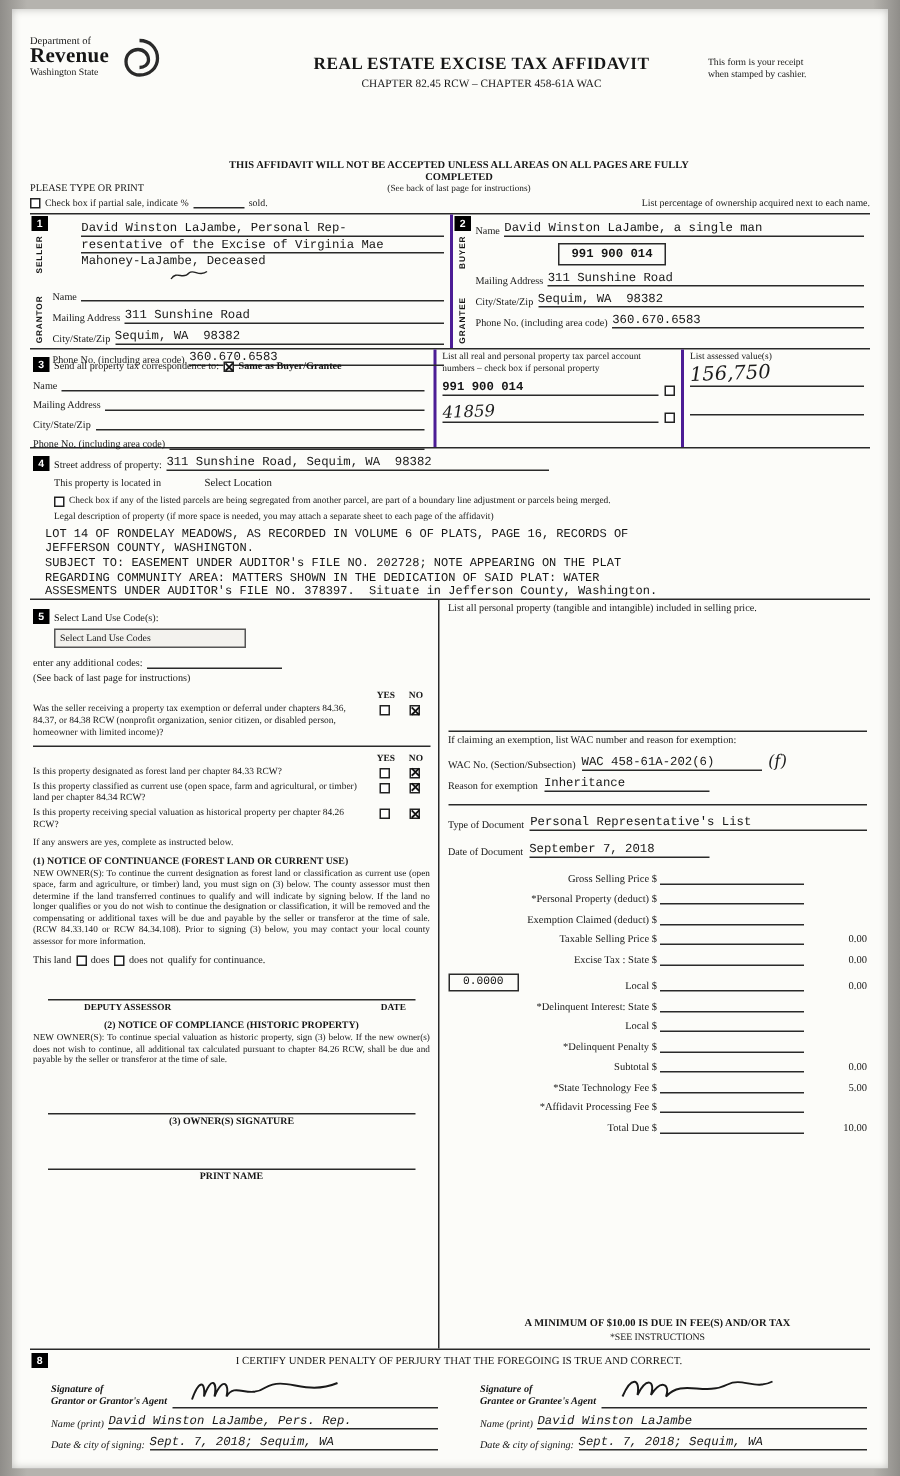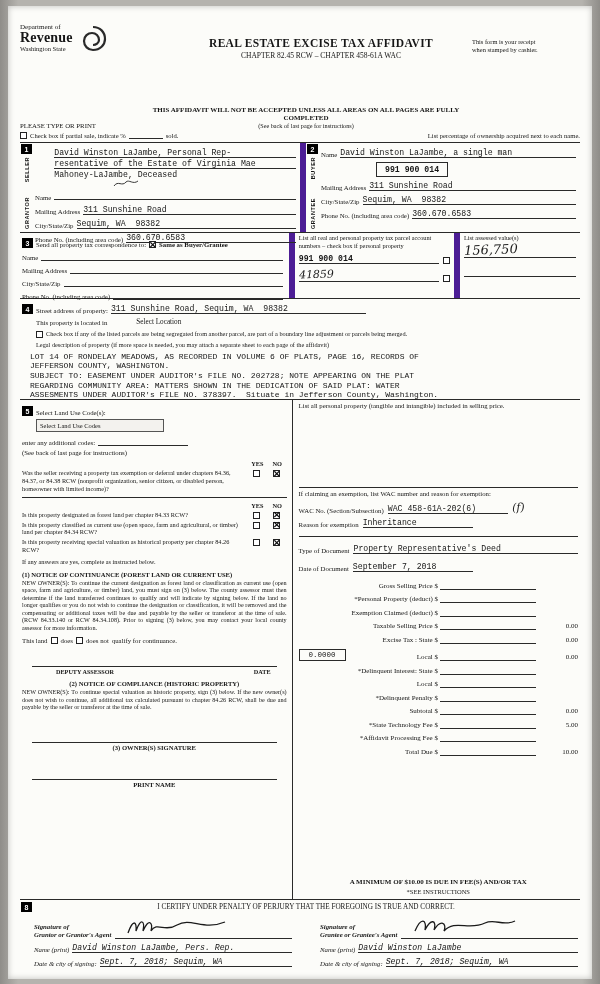--- a/index.html
+++ b/index.html
@@ -4,21 +4,21 @@
 <style>
   *{box-sizing:border-box;margin:0;padding:0;}
   html,body{width:600px;height:984px;}
   body{background:#a9a7a2;font-family:"Liberation Serif",serif;color:#161616;-webkit-font-smoothing:antialiased;}
   .scan{width:600px;height:984px;padding:6px 8px 5px 8px;background:linear-gradient(90deg,#8f8d89,#b5b3ae 3%,#b5b3ae 97%,#8f8d89);}
   .page{width:100%;height:100%;background:#fcfcf9;padding:18px 12px 2px 12px;overflow:hidden;position:relative;box-shadow:inset 0 0 6px rgba(0,0,0,.25);}
   .bold{font-weight:bold;}
   .center{text-align:center;}
   .flex1{flex:1;}
   .bt{border-top:1px solid #2a2a2a;}
-  .bl{border-left:6px solid #4c1d95;}
+  .bl{border-left:2px solid #4c1d95;}
   .lbl{font-size:6.8px;white-space:nowrap;}
   .tinylbl{font-size:6.3px;line-height:1.25;}
   .mono{font-family:"Liberation Mono","DejaVu Sans Mono",monospace;font-size:8.2px;white-space:pre;}
   .uline{border-bottom:1px solid #2a2a2a;min-height:9px;}
   .frow{display:flex;align-items:flex-end;gap:3px;margin-top:4px;}
   .numbox{background:#000;color:#fff;font-family:"Liberation Sans",sans-serif;font-size:7px;font-weight:bold;width:11px;height:10px;display:inline-flex;align-items:center;justify-content:center;flex:none;}
   .cb{width:7px;height:7px;border:1px solid #222;display:inline-block;position:relative;flex:none;background:#fff;}
   .cb.checked::after{content:"✕";position:absolute;left:-1px;top:-2.5px;font-size:9px;font-weight:bold;color:#111;}
   .hand{font-family:"DejaVu Serif",serif;font-style:italic;font-size:11px;display:inline-block;transform:rotate(-2deg);color:#1c1c1c;}
   
@@ -152,21 +152,21 @@
     <div class="party">
       <span class="numbox">1</span>
       <div class="vlabel">
         <span>SELLER</span>
         <span>GRANTOR</span>
       </div>
       <div class="frow">
         <span class="lbl">Name</span>
         <div class="nameval">
           <div class="uline mono">David Winston LaJambe, Personal Rep-</div>
-          <div class="uline mono">resentative of the Estate of Virginia Mae</div>
+          <div class="uline mono">resentative of the Excise of Virginia Mae</div>
           <div class="uline mono"><span>Mahoney-LaJambe, Deceased</span>
             <span><svg width="26" height="9" viewBox="0 0 26 9">
                     <path d="M1,7 C5,1 9,8 13,3 C16,0 20,6 25,2" stroke="#222" fill="none" stroke-width="0.9"></path>
                   </svg></span>
           </div>
         </div>
       </div>
       <div class="frow">
             <span class="lbl">Mailing Address</span>
             <span class="uline mono flex1">311 Sunshine Road</span>
@@ -358,21 +358,21 @@
         <span class="uline mono" style="min-width:120px">WAC 458-61A-202(6)</span>
         <span class="hand">(f)</span>
       </div>
       <div class="wacrow">
         <span class="lbl">Reason for exemption</span>
         <span class="uline mono" style="min-width:110px">Inheritance</span>
       </div>
       <div class="divl" style="margin-top:8px"></div>
       <div class="wacrow" style="margin-top:7px">
         <span class="lbl">Type of Document</span>
-        <span class="uline mono flex1">Property Representative's Deed</span>
+        <span class="uline mono flex1">Personal Representative's List</span>
       </div>
       <div class="wacrow" style="margin-top:8px">
         <span class="lbl">Date of Document</span>
         <span class="uline mono" style="min-width:120px">September 7, 2018</span>
       </div>
 
       <div class="frew" style="margin-top:10px">
         <span class="feelbl">Gross Selling Price $</span>
             <span class="feeline"></span>
             <span class="feeamt"></span>

